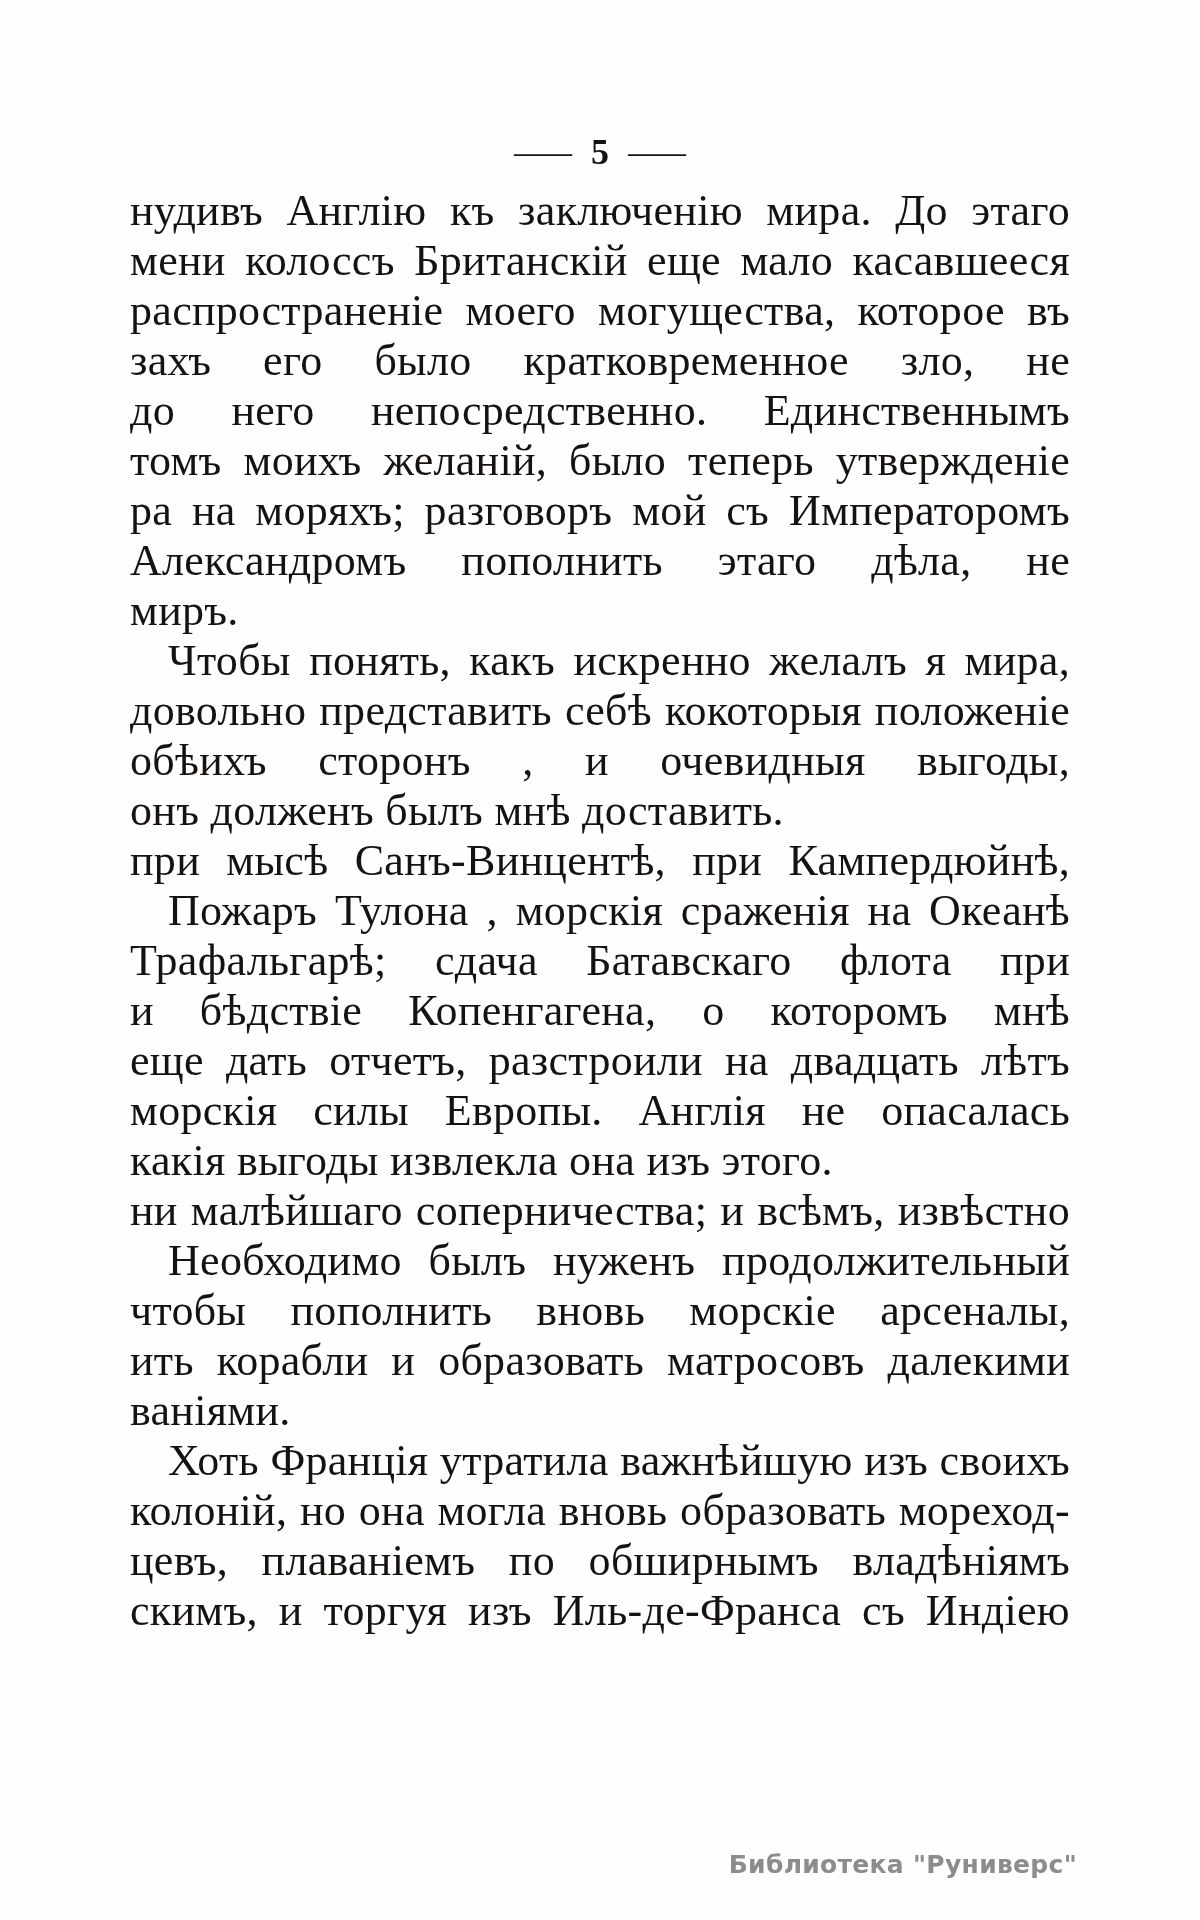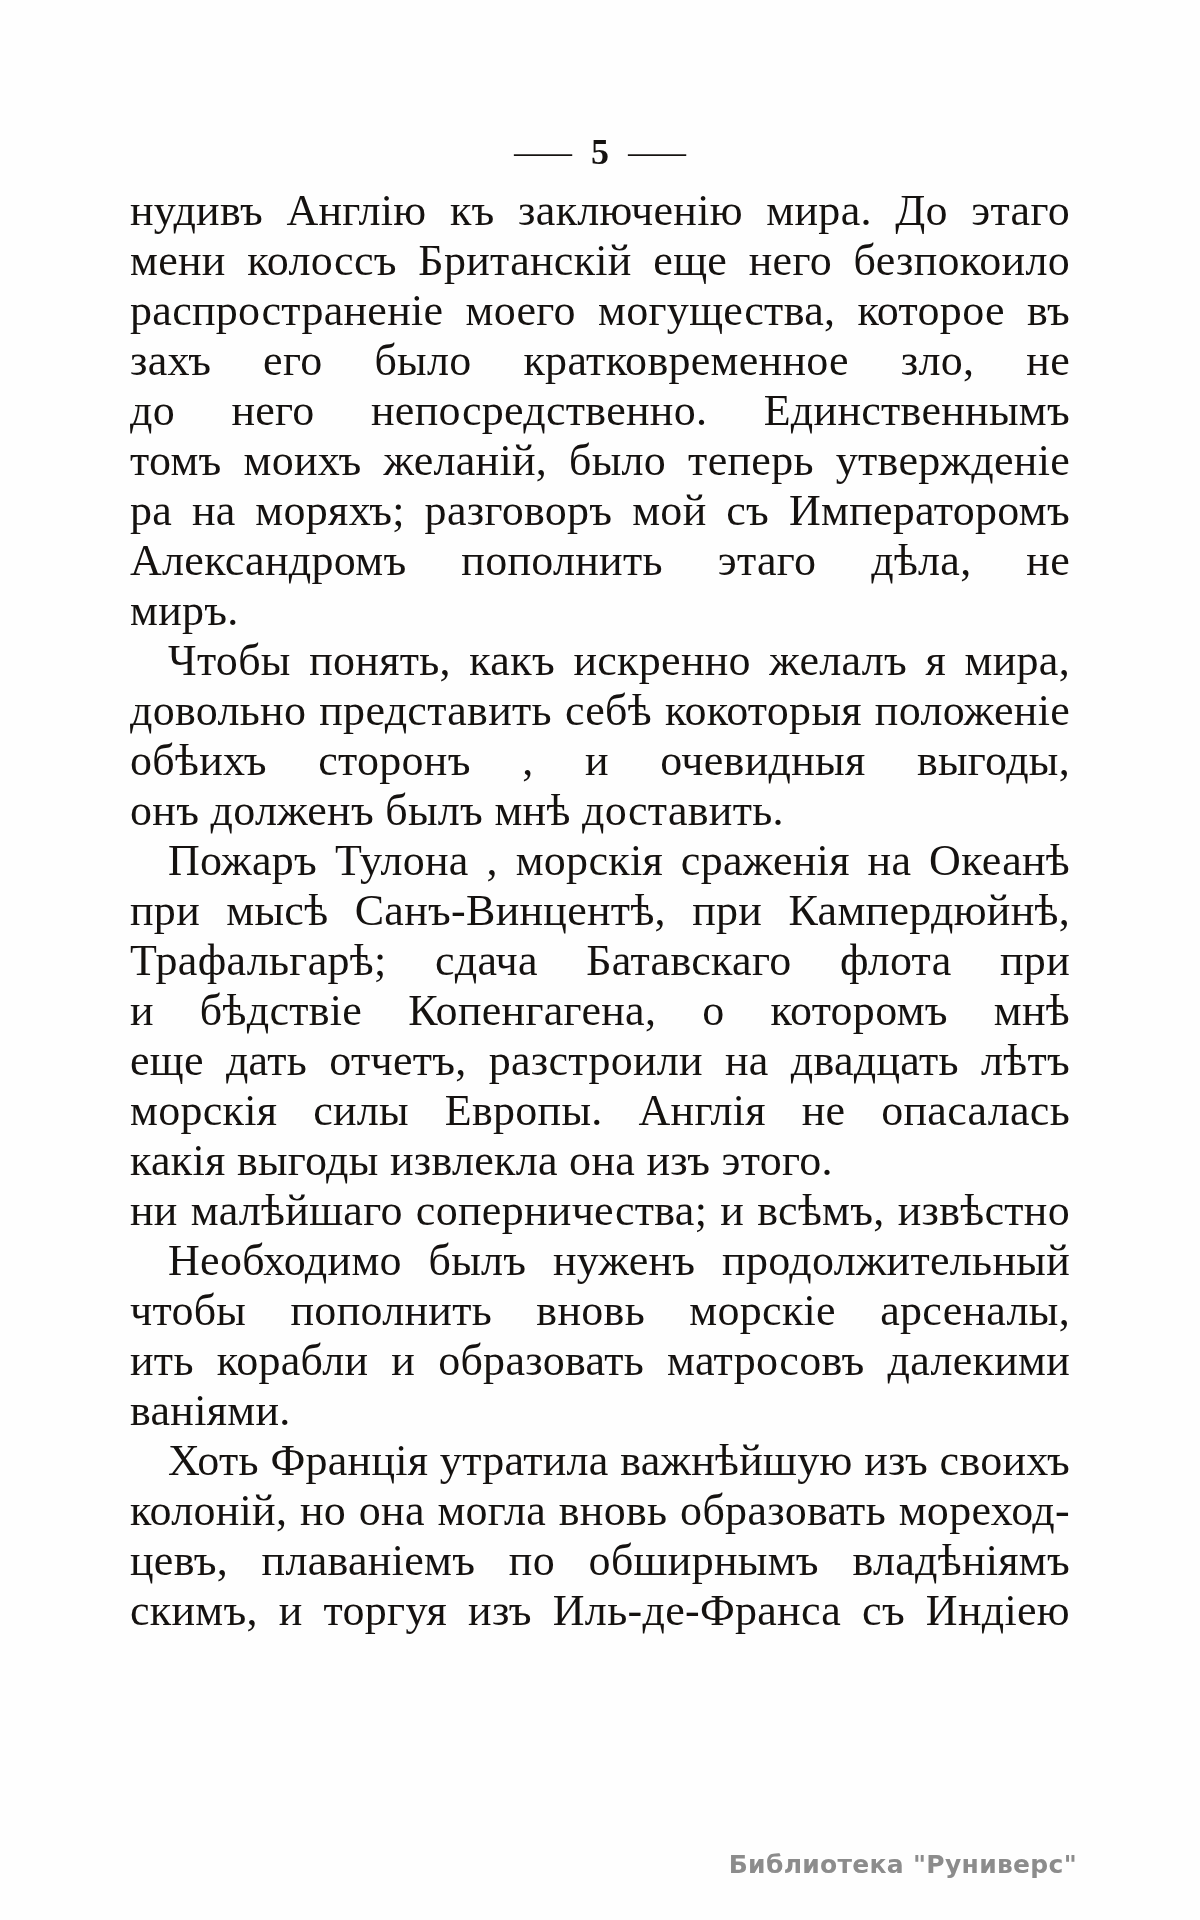--- a/index.html
+++ b/index.html
@@ -81,38 +81,38 @@
 
 <div class="page">
 
   <div class="page-header">
     <span class="dash">—</span><span class="num">5</span><span class="dash">—</span>
   </div>
 
   <div class="text-block">
       <div class="paragraph">
         <div class="line">нудивъ Англію къ заключенію мира. До этаго вре-</div>
-        <div class="line">мени колоссъ Британскій еще него безпокоило</div>
+        <div class="line">мени колоссъ Британскій еще мало касавшееся</div>
         <div class="line">распространеніе моего могущества, которое въ гла-</div>
         <div class="line">захъ его было кратковременное зло, не касавшееся</div>
         <div class="line">до него непосредственно. Единственнымъ предме-</div>
         <div class="line">томъ моихъ желаній, было теперь утвержденіе ми-</div>
         <div class="line">ра на моряхъ; разговоръ мой съ Императоромъ</div>
         <div class="line">Александромъ пополнить этаго дѣла, не оставлялъ</div>
         <div class="line">миръ.</div>
       </div>
       <div class="paragraph">
         <div class="line indent">Чтобы понять, какъ искренно желалъ я мира,</div>
         <div class="line">довольно представить себѣ кокоторыя положеніе</div>
         <div class="line">обѣихъ сторонъ , и очевидныя выгоды, кокоторыя</div>
         <div class="line plain-last">онъ долженъ былъ мнѣ доставить.</div>
       </div>
       <div class="paragraph">
+        <div class="line">при мысѣ Санъ-Винцентѣ, при Кампердюйнѣ, при</div>
         <div class="line indent">Пожаръ Тулона , морскія сраженія на Океанѣ</div>
-        <div class="line">при мысѣ Санъ-Винцентѣ, при Кампердюйнѣ, при</div>
         <div class="line">Трафальгарѣ; сдача Батавскаго флота при Текселѣ</div>
         <div class="line">и бѣдствіе Копенгагена, о которомъ мнѣ остается</div>
         <div class="line">еще дать отчетъ, разстроили на двадцать лѣтъ всѣ</div>
         <div class="line">морскія силы Европы. Англія не опасалась теперь</div>
         <div class="line plain-last">какія выгоды извлекла она изъ этого.</div>
         <div class="line">ни малѣйшаго соперничества; и всѣмъ, извѣстно</div>
       </div>
       <div class="paragraph">
         <div class="line indent">Необходимо былъ нуженъ продолжительный миръ,</div>
         <div class="line">чтобы пополнить вновь морскіе арсеналы, выстро-</div>

